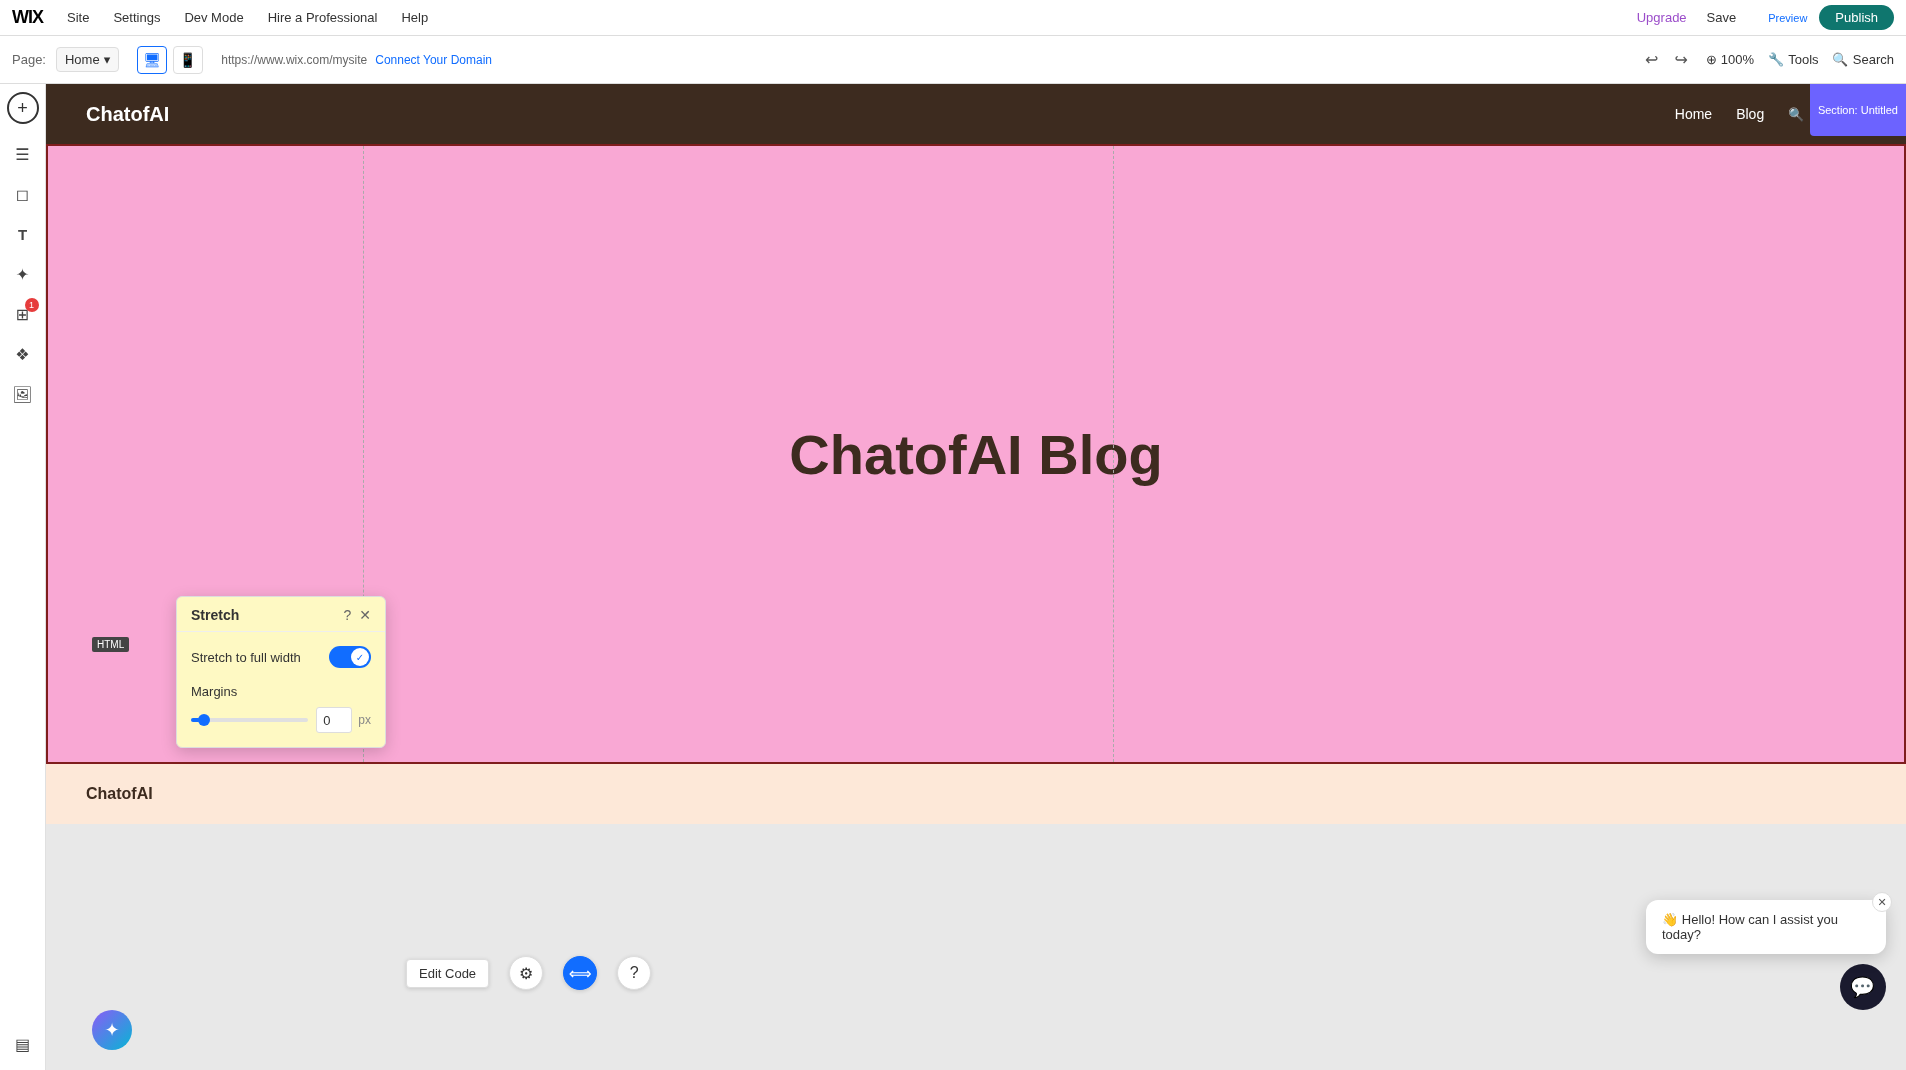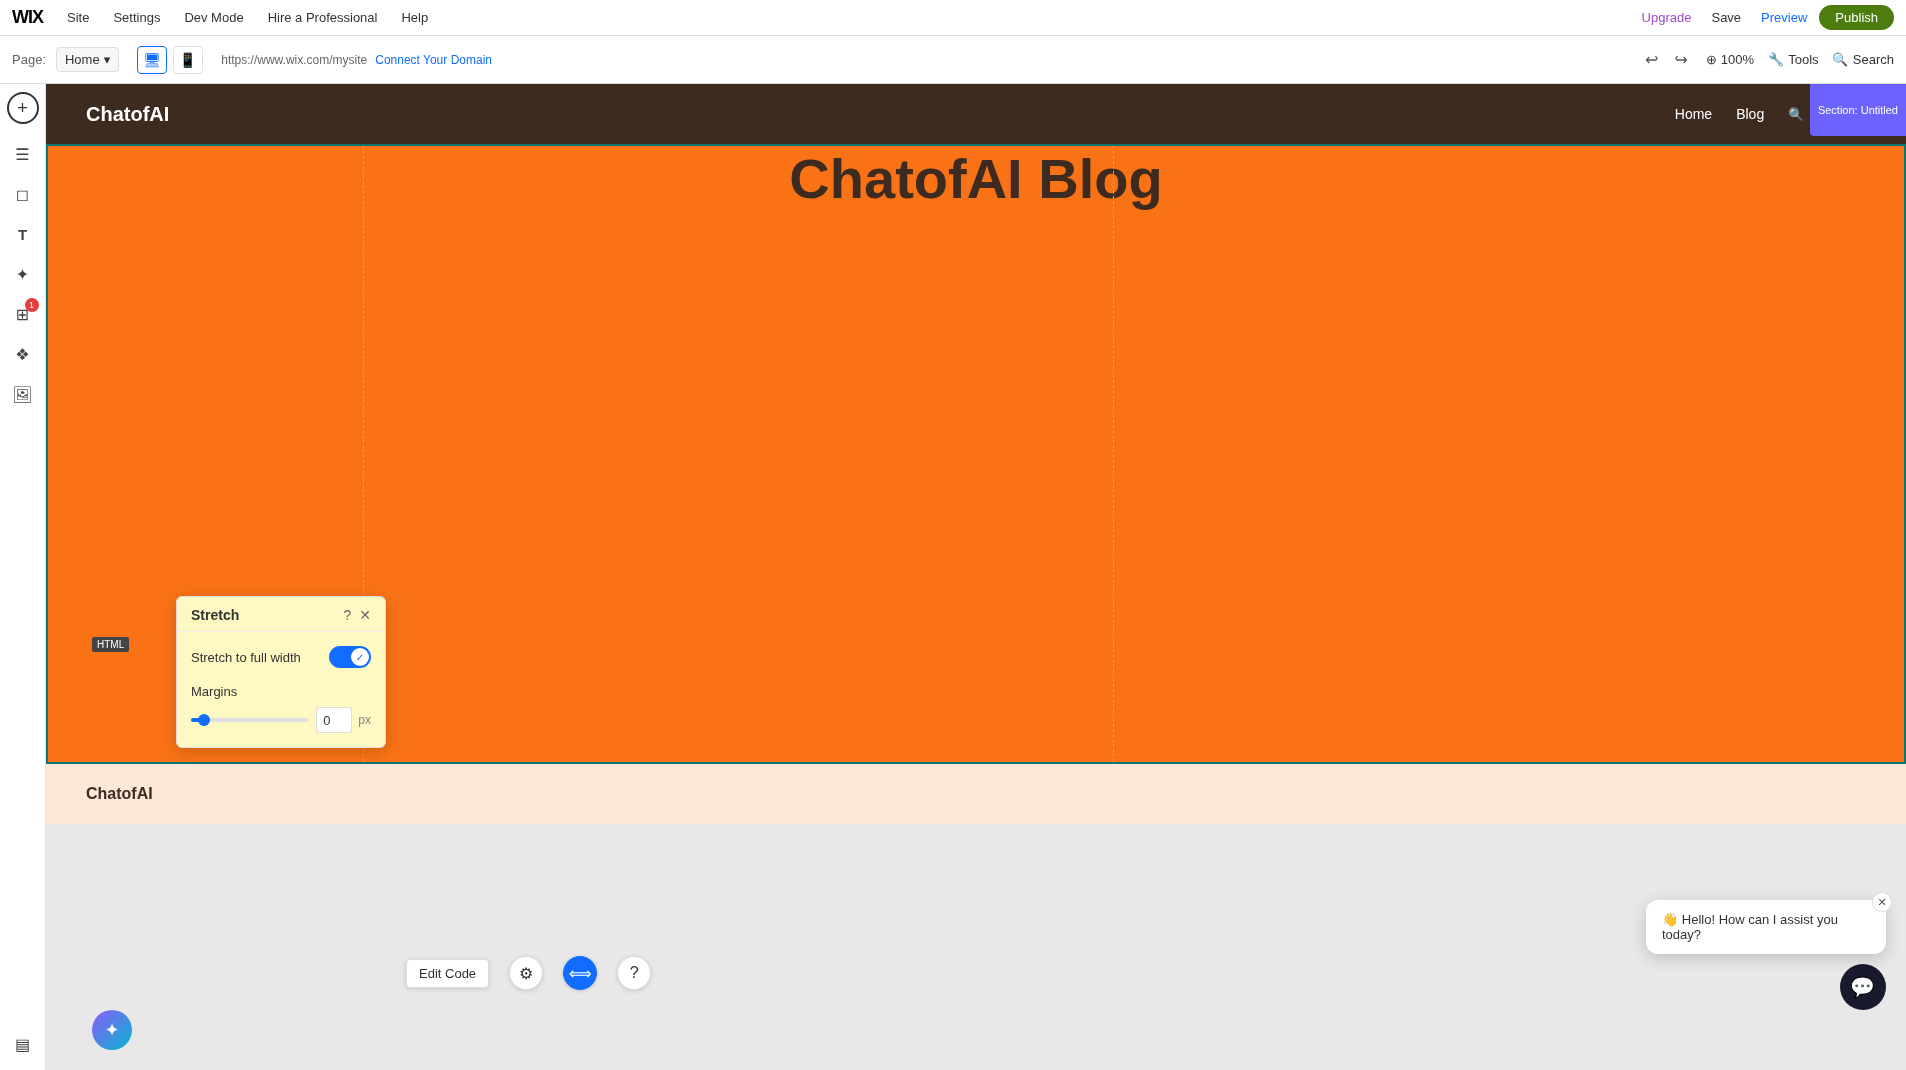--- a/index.html
+++ b/index.html
@@ -44,31 +44,32 @@
     }
     .btn-save {
       font-size: 13px;
       color: #333;
       cursor: pointer;
       padding: 0 8px;
       background: none;
       border: none;
     }
     .btn-preview {
-      font-size: 13px;
+      font-size: 11px;
       color: #116dff;
       cursor: pointer;
       padding: 0 8px;
       background: none;
       border: none;
+      margin-left: 12px;
     }
     .btn-publish {
       font-size: 13px;
       color: #fff;
-      background: #4d7c0f;
+      background: #0f766e;
       border: none;
       border-radius: 20px;
       padding: 5px 16px;
       cursor: pointer;
       font-weight: 500;
     }
 
     
     .second-bar {
       display: flex;
@@ -285,28 +286,28 @@
       right: 0;
       background: #6c63ff;
       color: #fff;
       font-size: 11px;
       padding: 20px 8px;
       border-radius: 0 0 0 4px;
     }
 
     
     .blog-section {
-      background: #f97316;
+      background: #f9a8d4;
       min-height: 620px;
       display: flex;
       flex-direction: column;
       align-items: center;
-      justify-content: flex-start;
-      position: relative;
-      border: 2px solid #0f766e;
+      justify-content: center;
+      position: relative;
+      border: 2px solid #7f1d1d;
     }
     .blog-title {
       font-size: 56px;
       font-weight: 700;
       color: #3d2b1f;
       text-align: center;
     }
 
     
     .edit-toolbar {

